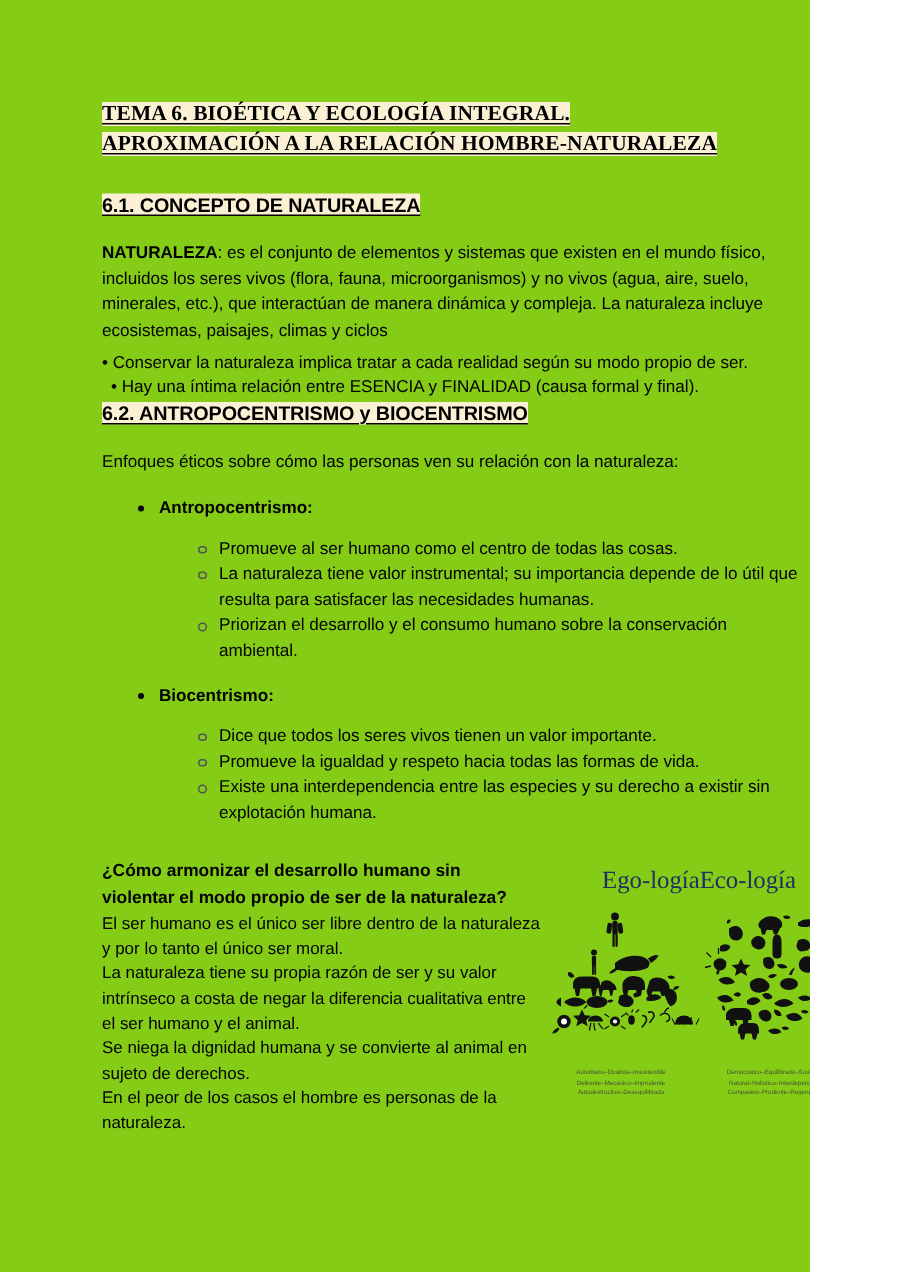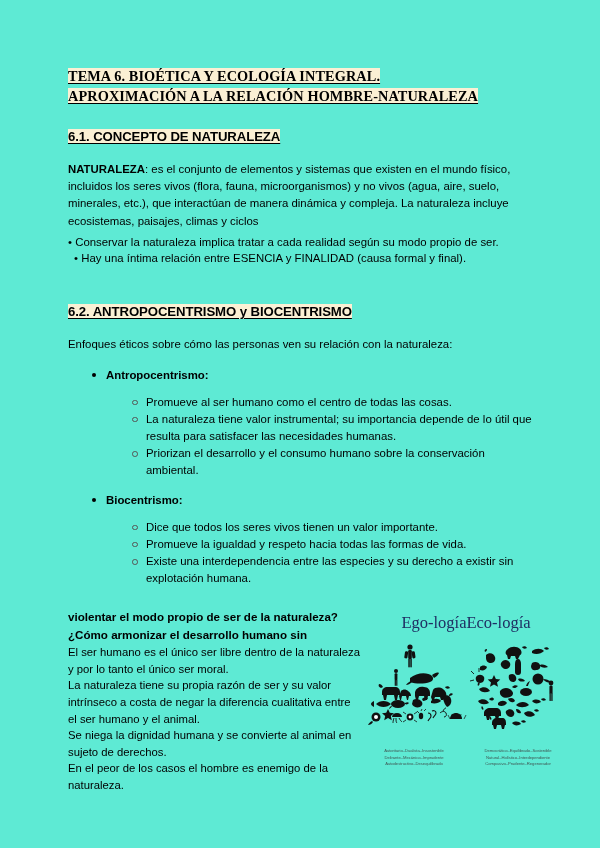--- a/index.html
+++ b/index.html
@@ -3,23 +3,23 @@
 <meta charset="utf-8">
 <title>TEMA 6</title>
 <style>
   html, body {
     margin: 0;
     padding: 0;
     background: #ffffff;
   }
   .page {
     position: relative;
-    width: 600px;
+    width: 540px;
     height: 848px;
-    background: #5eead4;
+    background: #84cc16;
     overflow: hidden;
     font-family: "Liberation Sans", sans-serif;
     color: #000000;
   }
   .content {
     position: absolute;
     left: 68px;
     top: 66px;
     width: 466px;
   }
@@ -212,21 +212,21 @@
 
     <h2 class="sec-head">
       <span class="hl">6.1. CONCEPTO DE NATURALEZA</span>
     </h2>
 
     <p class="para"><b>NATURALEZA</b><span>: es el conjunto de elementos y sistemas que existen en el mundo físico, incluidos los seres vivos (flora, fauna, microorganismos) y no vivos (agua, aire, suelo, minerales, etc.), que interactúan de manera dinámica y compleja. La naturaleza incluye ecosistemas, paisajes, climas y ciclos</span></p>
 
     <p class="dashline">• Conservar la naturaleza implica tratar a cada realidad según su modo propio de ser.</p>
     <p class="dashline indent">• Hay una íntima relación entre ESENCIA y FINALIDAD (causa formal y final).</p>
 
-    <h2 class="sec-head" style="margin-top:36px;">
+    <h2 class="sec-head" style="">
       <span class="hl">6.2. ANTROPOCENTRISMO y BIOCENTRISMO</span>
     </h2>
 
     <p class="lead">Enfoques éticos sobre cómo las personas ven su relación con la naturaleza:</p>
 
     <ul class="lvl1">
       <li class="l1">
         <span>Antropocentrismo:</span>
         <ul class="lvl2">
           <li class="l2">Promueve al ser humano como el centro de todas las cosas.</li>
@@ -240,26 +240,26 @@
           <li class="l2">Dice que todos los seres vivos tienen un valor importante.</li>
           <li class="l2">Promueve la igualdad y respeto hacia todas las formas de vida.</li>
           <li class="l2">Existe una interdependencia entre las especies y su derecho a existir sin explotación humana.</li>
         </ul>
       </li>
     </ul>
 
     <div class="bottom-wrap">
 
       <div class="bottom-text">
+        <p class="bq">¿Cómo armonizar el desarrollo humano sin</p>
         <p class="bq">violentar el modo propio de ser de la naturaleza?</p>
-        <p class="bq">¿Cómo armonizar el desarrollo humano sin</p>
         <p class="bp"> El ser humano es el único ser libre dentro de la naturaleza y por lo tanto el único ser moral.</p>
         <p class="bp">La naturaleza tiene su propia razón de ser y su valor intrínseco a costa de negar la diferencia cualitativa entre el ser humano y el animal.</p>
         <p class="bp">Se niega la dignidad humana y se convierte al animal en sujeto de derechos.</p>
-        <p class="bp">En el peor de los casos el hombre es enemigo de la naturaleza.</p>
+        <p class="bp">En el peor de los casos el hombre es personas de la naturaleza.</p>
       </div>
 
       <div class="figure">
         <div class="fig-heads">
           <span>Ego-logía</span>
           <span>Eco-logía</span>
         </div>
 
         <div class="fig-svg-wrap">
           <svg viewBox="0 0 200 110" width="200" height="110" xmlns="http://www.w3.org/2000/svg" aria-hidden="true">

